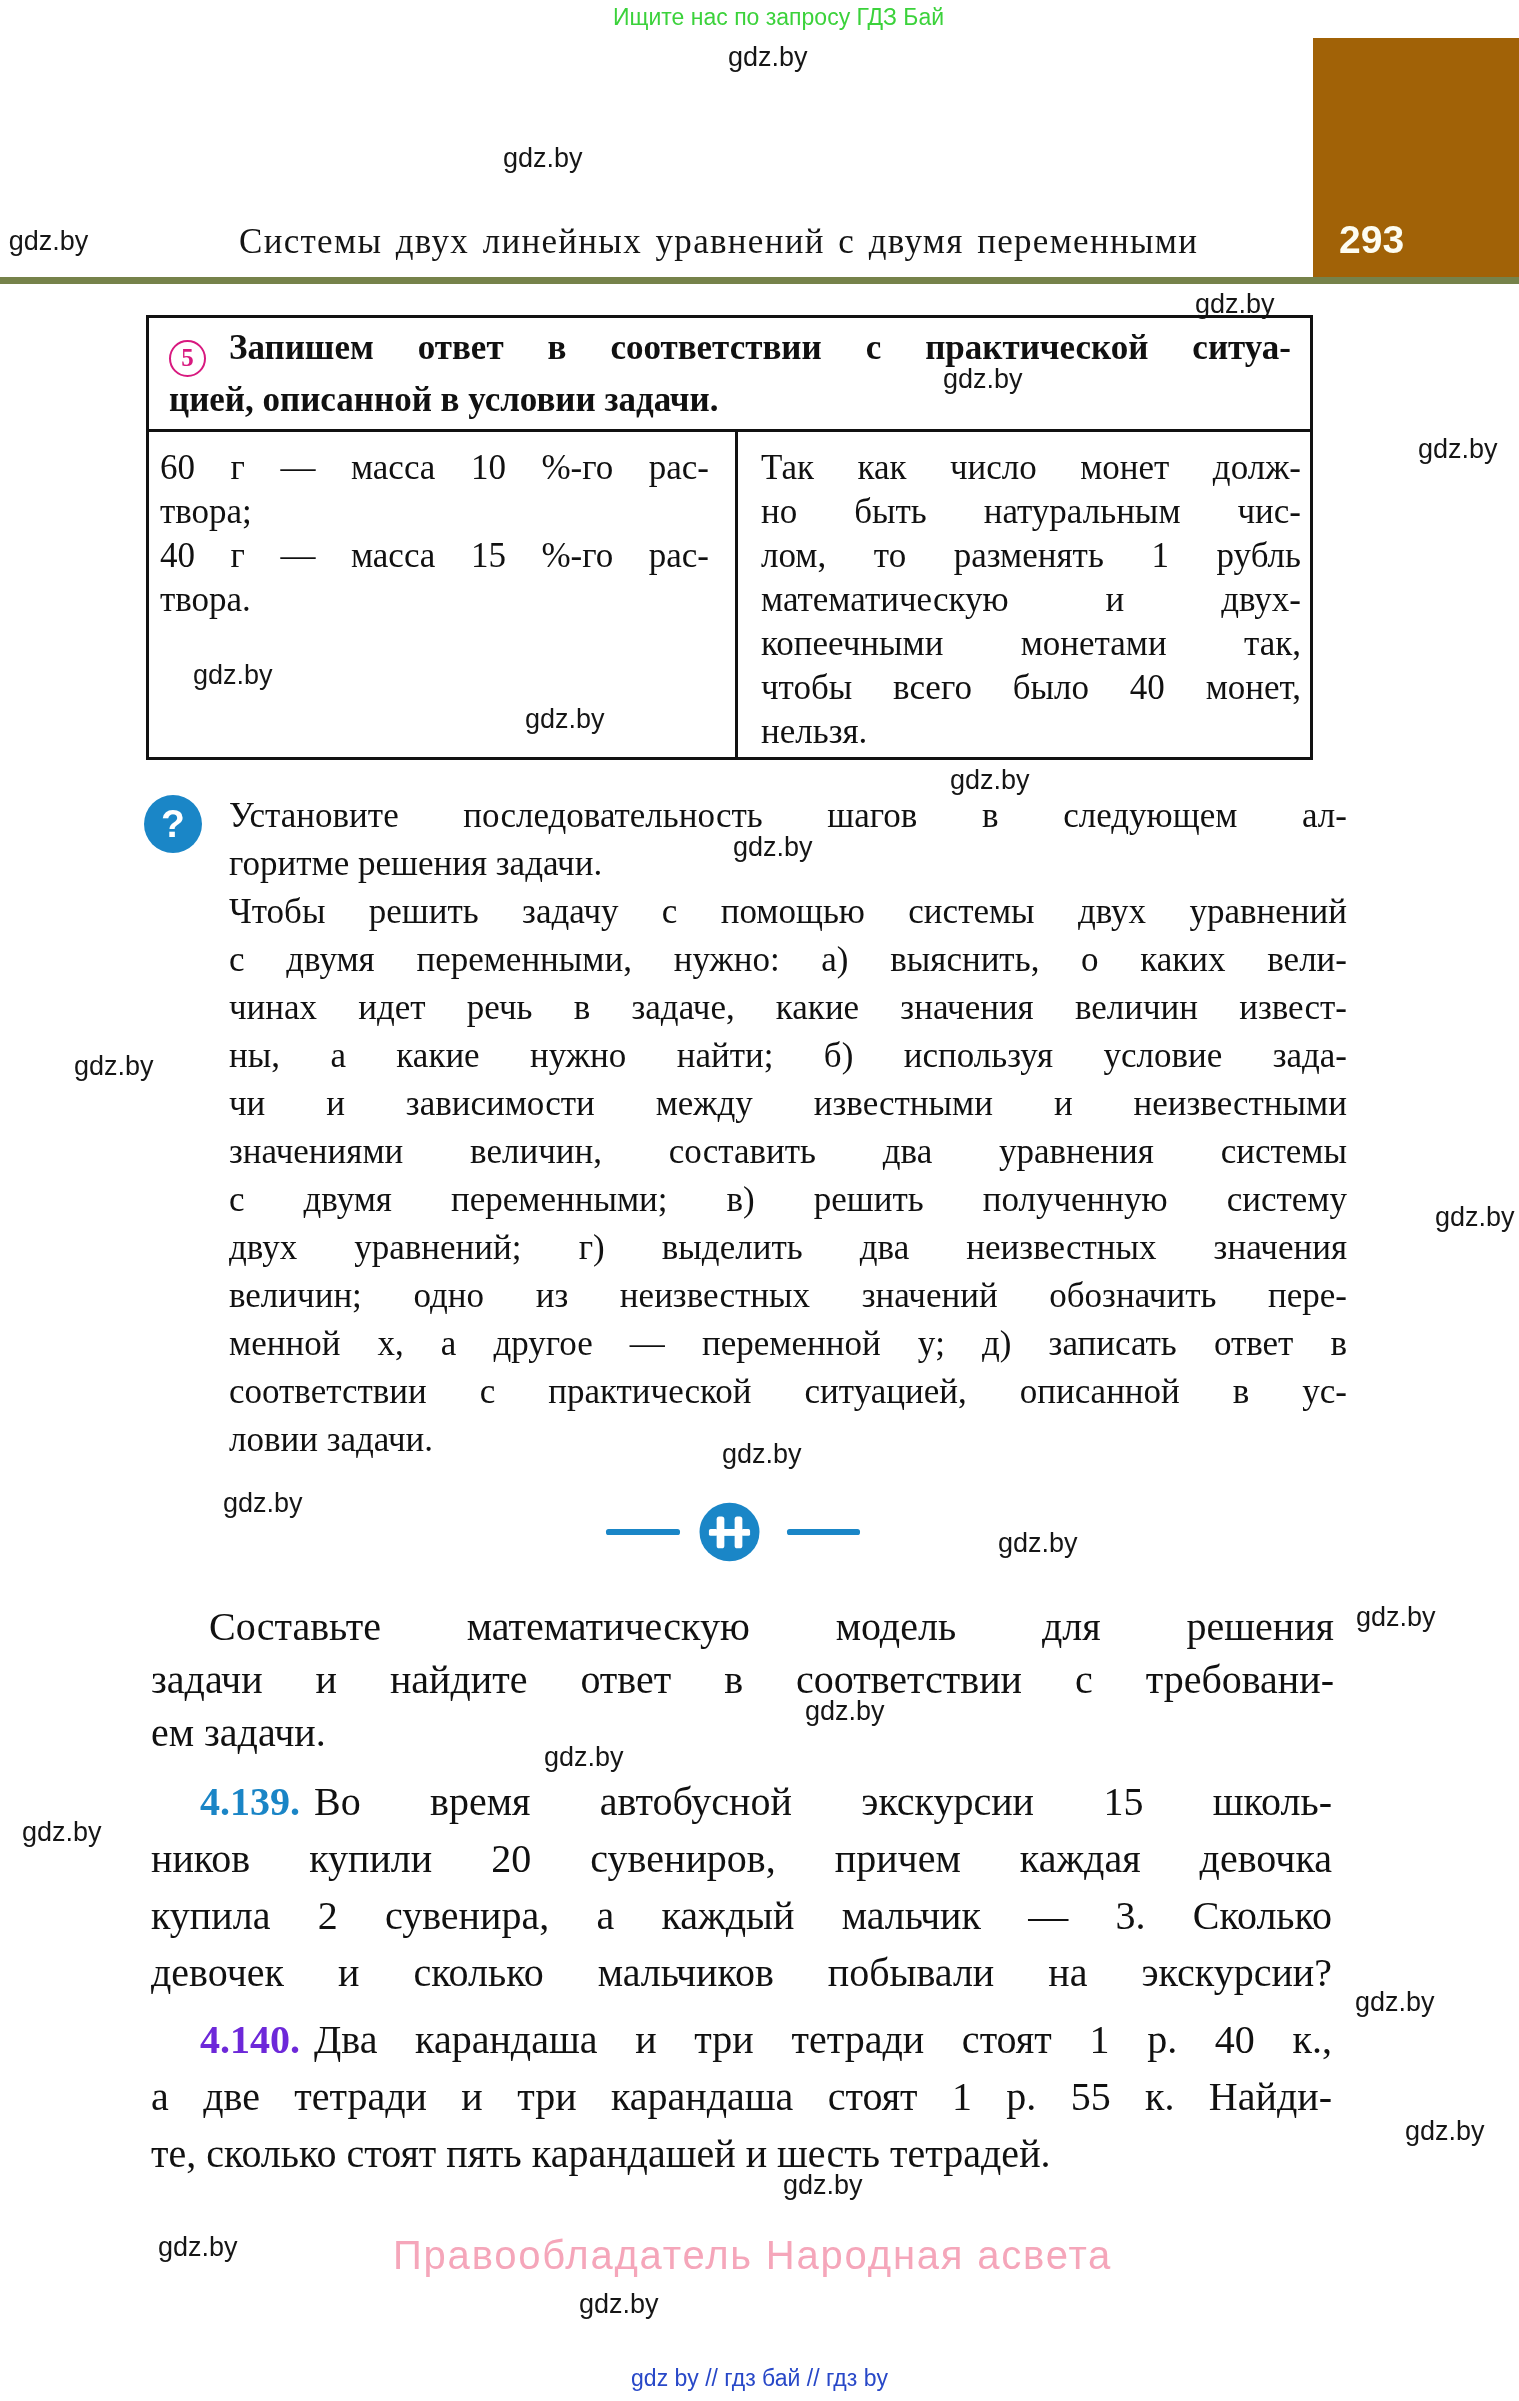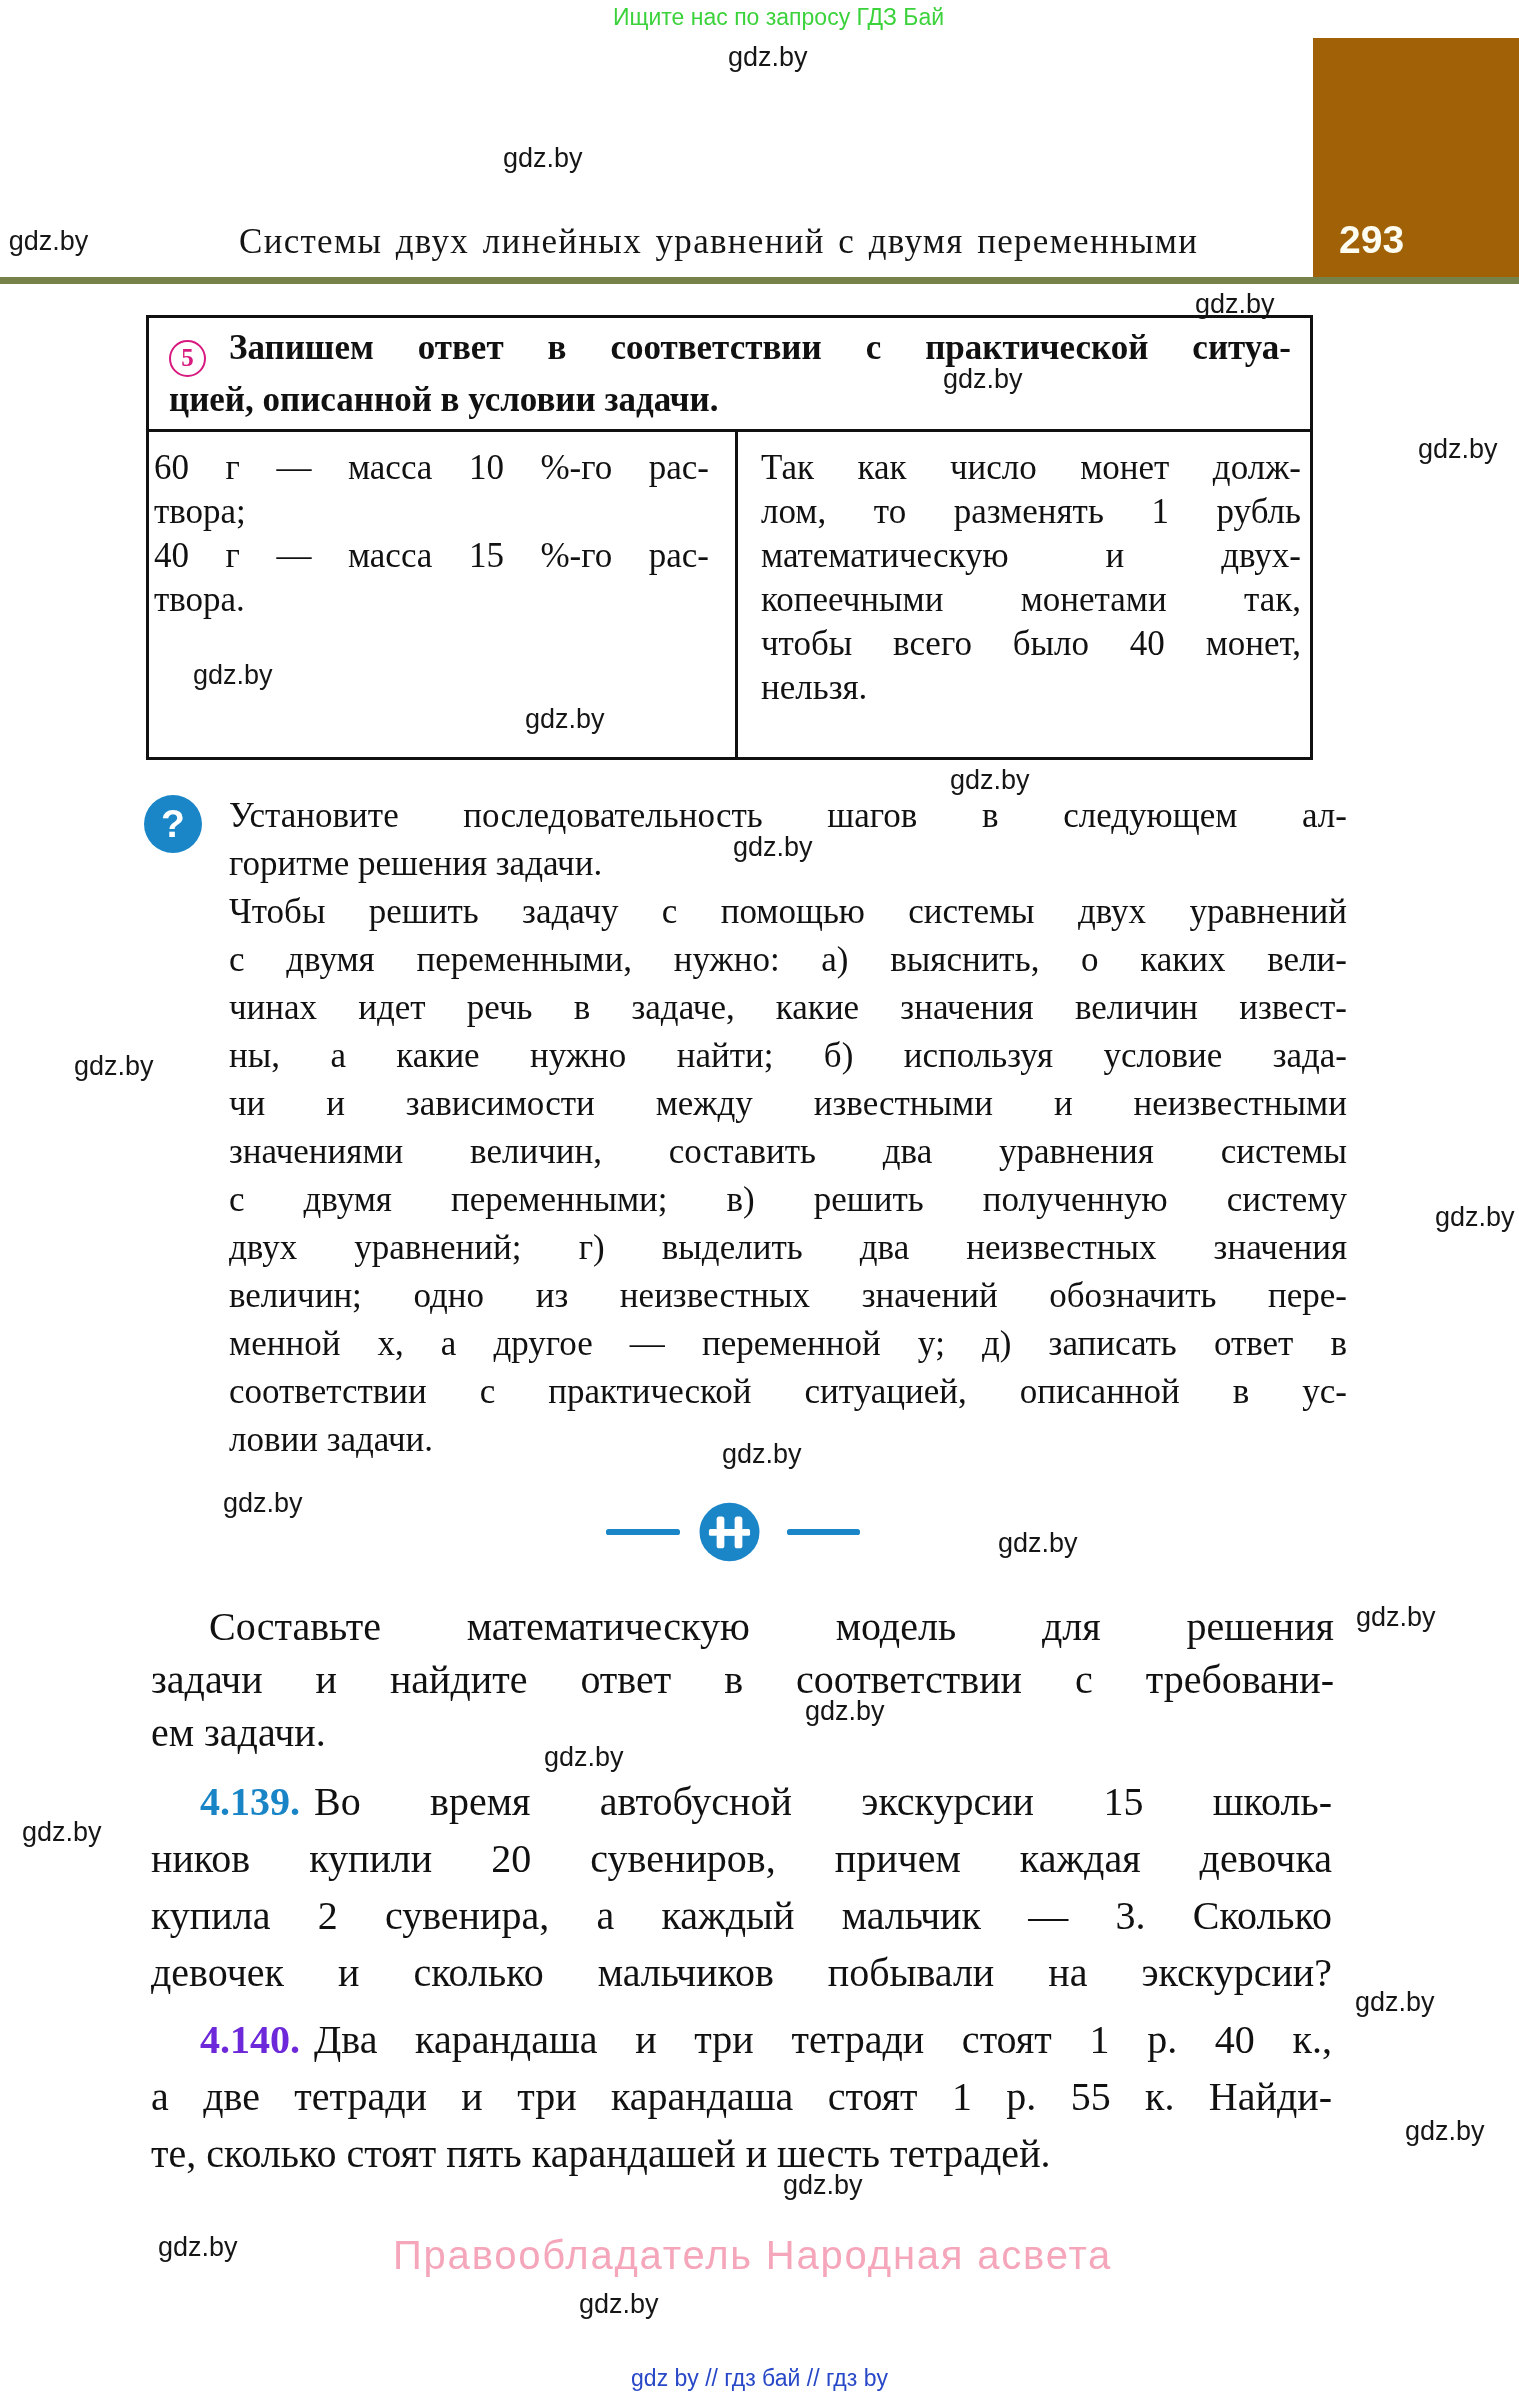--- a/index.html
+++ b/index.html
@@ -19,21 +19,21 @@
   #page-num{position:absolute;left:26px;top:180px;color:#fdfdf2;
       font-family:"Liberation Sans","DejaVu Sans",sans-serif;font-weight:bold;font-size:39px;}
   #header-rule{position:absolute;left:0;top:277px;width:1519px;height:7px;}
 
   
   #step-box{position:absolute;left:146px;top:315px;width:1167px;height:445px;
       border:3.5px solid #111;box-sizing:border-box;}
   #step-box .title-row{height:104px;border-bottom:3.5px solid #111;padding:7px 19px 0 20px;box-sizing:content-box;}
   #step-box .cols{display:flex;height:326px;}
   #step-box .cell-left{width:589px;border-right:3.5px solid #111;box-sizing:border-box;
-      padding:14px 26px 0 5px;}
+      padding:14px 26px 0 11px;}
   #step-box .cell-right{flex:1;padding:14px 9px 0 23px;}
 
   .badge{display:inline-flex;align-items:center;justify-content:center;width:33px;height:33px;
       border:2.6px solid #d8197f;border-radius:50%;color:#d8197f;font-weight:bold;font-size:25px;
       margin-right:23px;vertical-align:-7px;}
 
   
   .ln{text-align:justify;text-align-last:justify;}
   .ln.end{text-align-last:left;}
   .box-title{font-weight:bold;font-size:35px;line-height:46px;}
@@ -113,20 +113,21 @@
       </div>
     <div class="cols">
       <div class="cell-left box-col">
           <div class="ln">60 г — масса 10 %-го рас-</div>
           <div class="ln end">твора;</div>
           <div class="ln">40 г — масса 15 %-го рас-</div>
           <div class="ln end">твора.</div>
         </div>
       <div class="cell-right box-col">
           <div class="ln">Так как число монет долж-</div>
+          <div class="ln">но быть натуральным чис-</div>
           <div class="ln">лом, то разменять 1 рубль</div>
           <div class="ln">математическую и двух-</div>
           <div class="ln">копеечными монетами так,</div>
           <div class="ln">чтобы всего было 40 монет,</div>
           <div class="ln end">нельзя.</div>
         </div>
     </div>
   </div>
 
   <div id="question-icon" style="background: rgb(26, 134, 199);">?</div>

